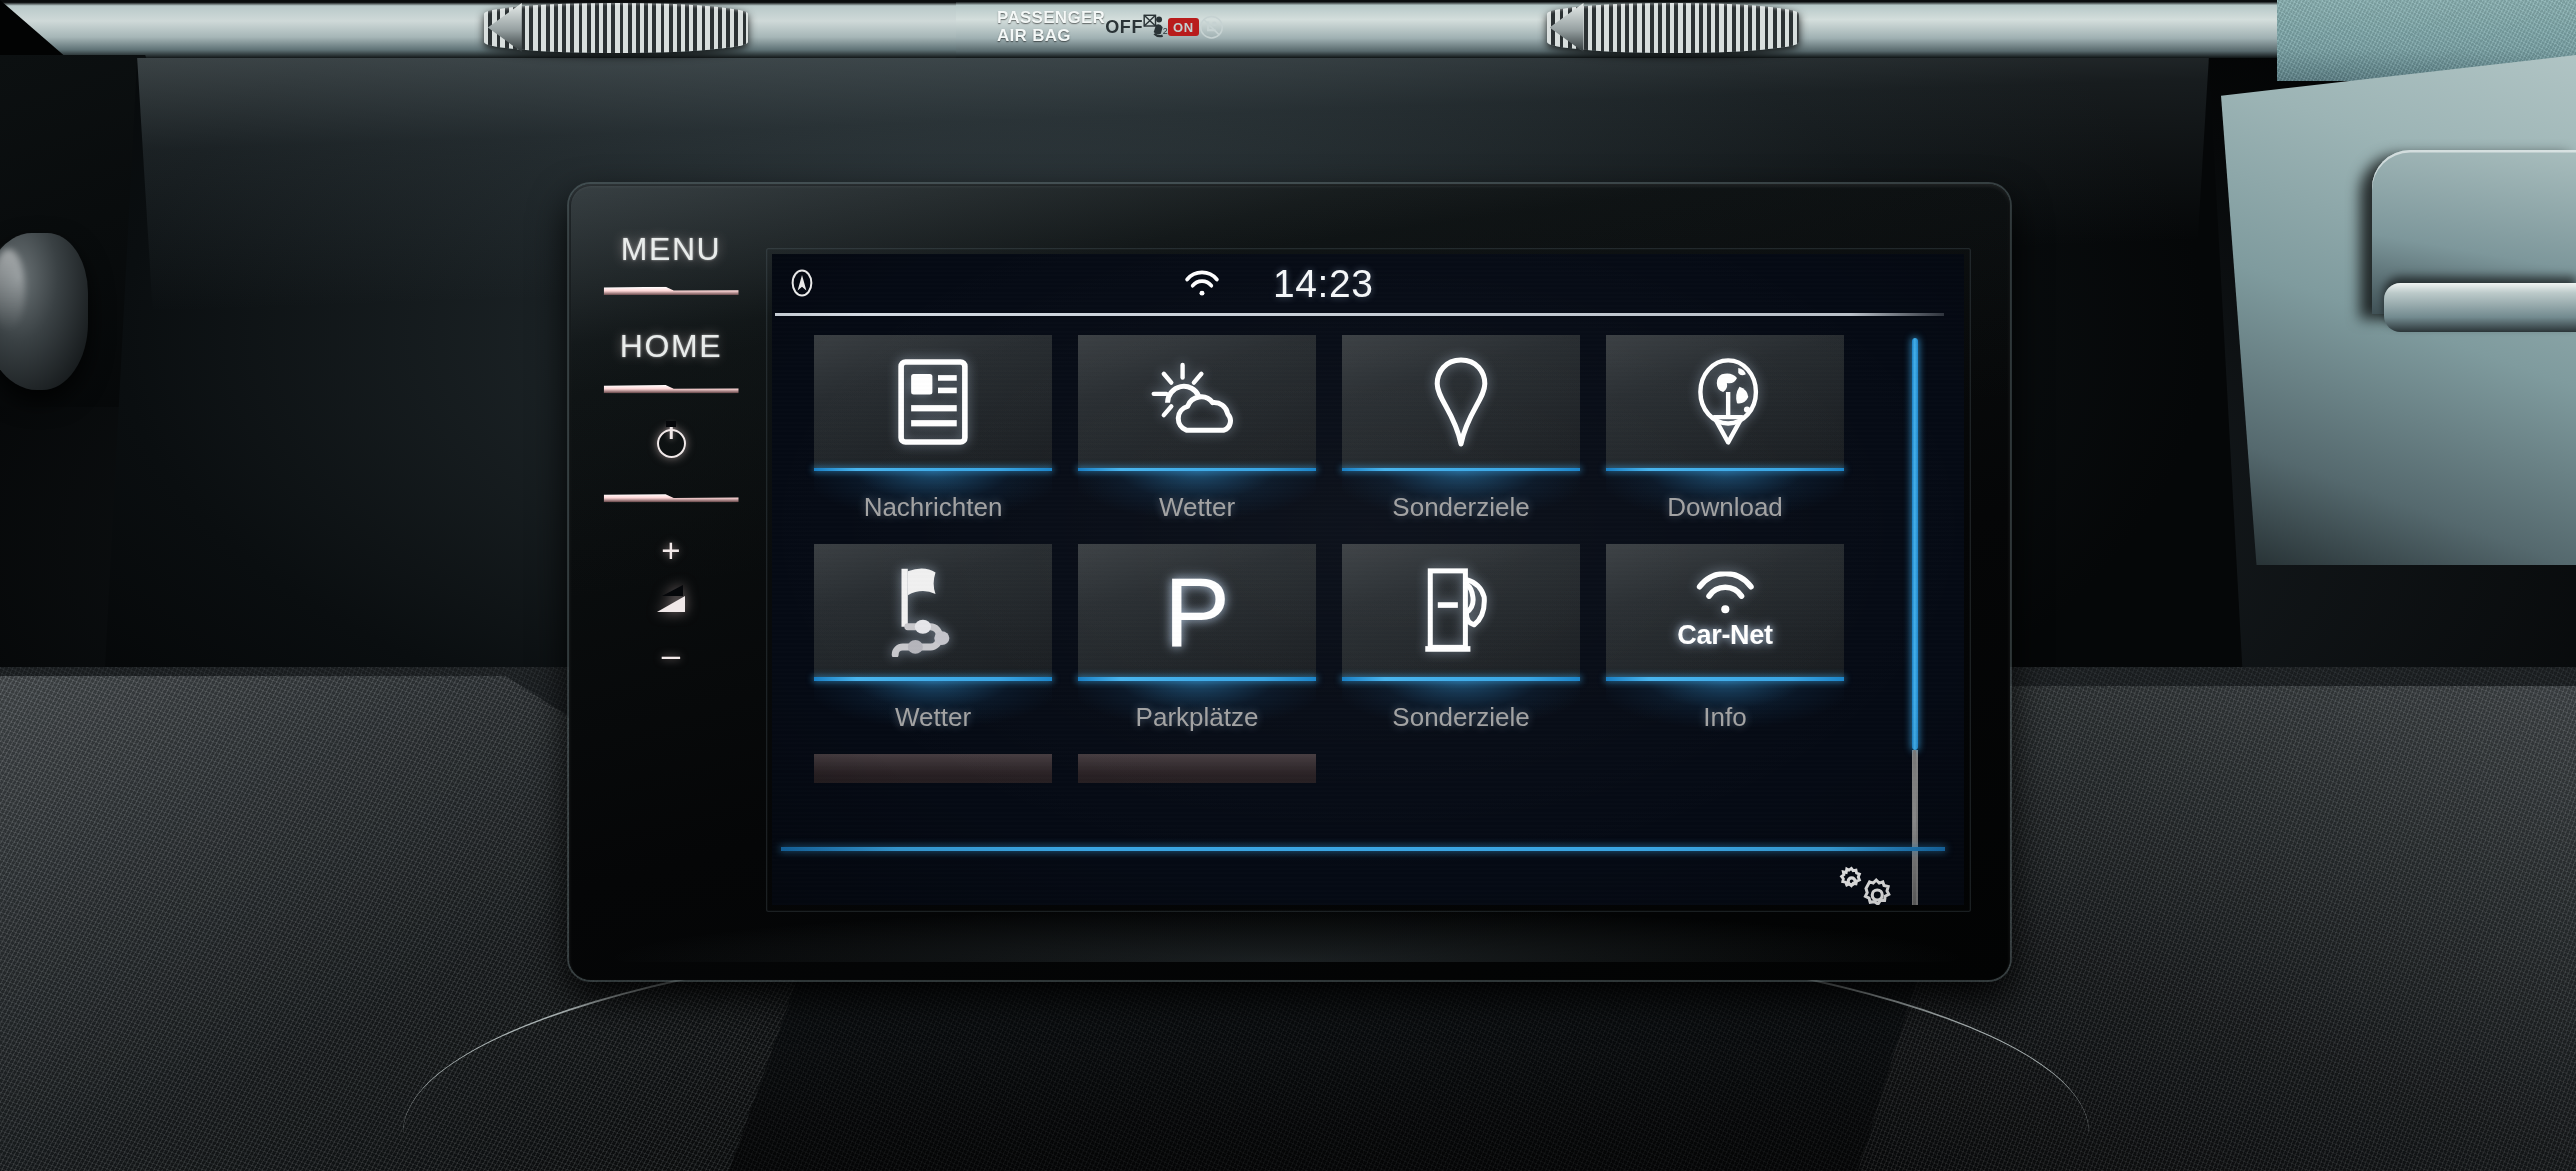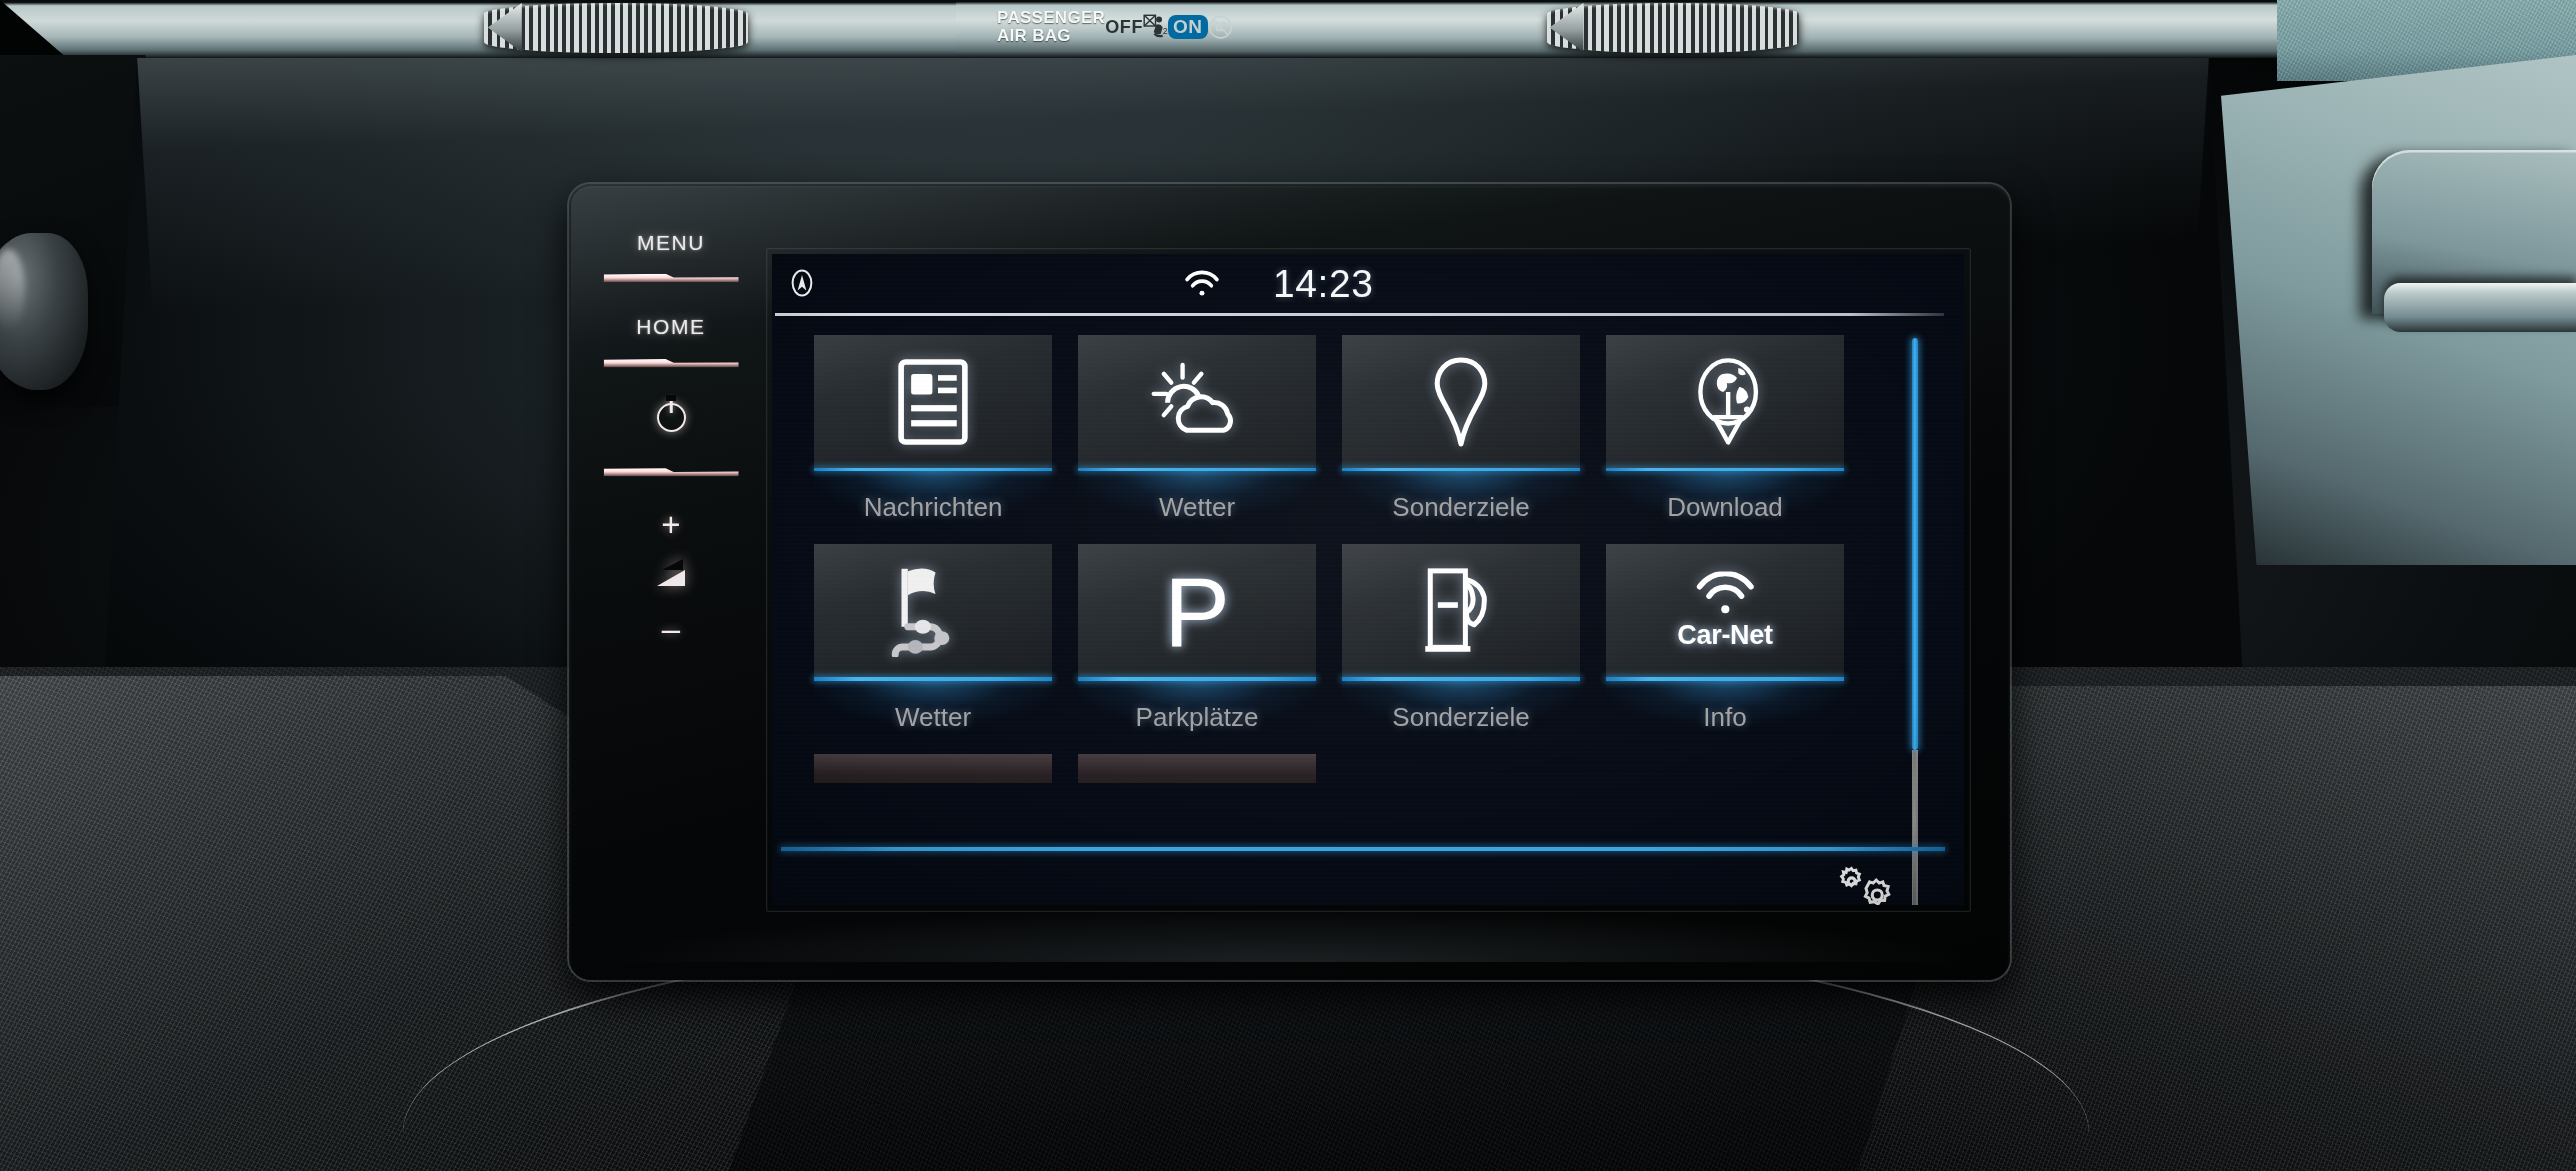--- a/index.html
+++ b/index.html
@@ -132,22 +132,22 @@
   .airbag{
     position:absolute; left:997px; top:2.5px; width:352px; height:49px;
     display:flex; align-items:center; 
   }
   .airbag-txt{
     font-size:17px; font-weight:bold; line-height:1.05; color:#f4f8f7;
     letter-spacing:0.3px; text-shadow:0 0.6px 1.3px rgba(0,0,0,.55);
   }
   .airbag-off{ font-size:18px; color:#2a3336; font-weight:600; letter-spacing:0.6px; }
   .airbag-on{
-    font-size:19px; color:#c2cfcf; font-weight:bold; letter-spacing:0.6px;
-    background:#0369a1; padding:1.3px 5px; border-radius:8px;
+    font-size:13px; color:#c2cfcf; font-weight:bold; letter-spacing:0.6px;
+    background:#b91c1c; padding:1.3px 5px; border-radius:3px;
   }
   .ico-seat{ width:25px; height:26.4px; position:relative; }
   .ico-noseat{ width:25px; height:26.4px; }
 
   
   .headunit{
     position:absolute; left:569px; top:184px; width:1441px; height:796px;
     background:linear-gradient(165deg,#1c2225 0%,#0c1011 18%,#050607 60%,#020303 100%);
     border-radius:21.4px;
     box-shadow:
@@ -160,21 +160,21 @@
     background:linear-gradient(172deg, rgba(190,208,212,.17) 0%, rgba(70,86,90,.07) 16%, rgba(0,0,0,0) 42%);
     pointer-events:none;
   }
 
   
   .keycol{
     position:absolute; left:20px; top:38px; width:164px; height:717px;
     display:flex; flex-direction:column; align-items:center;
   }
   .key{
-    color:#e9eceb; font-size:21px; letter-spacing:1.6px; font-weight:500;
+    color:#e9eceb; font-size:32px; letter-spacing:1.6px; font-weight:500;
     text-shadow:0 0 11.3px rgba(255,235,235,.45), 0 0 2.5px rgba(255,255,255,.55);
   }
   .keysep{
     width:135px; height:8.2px; margin:0 auto;
     background:linear-gradient(180deg,#fff 0%, #ffd8d8 48%, #6a4a4c 100%);
     clip-path:polygon(0 8%, 46% 0, 52% 46%, 100% 42%, 100% 100%, 0 100%);
     filter:drop-shadow(0 0 6.3px rgba(255,210,210,.55));
   }
   .pwr{
     width:29px; height:29px; border:2.5px solid #f1e9e9; border-radius:50%;

